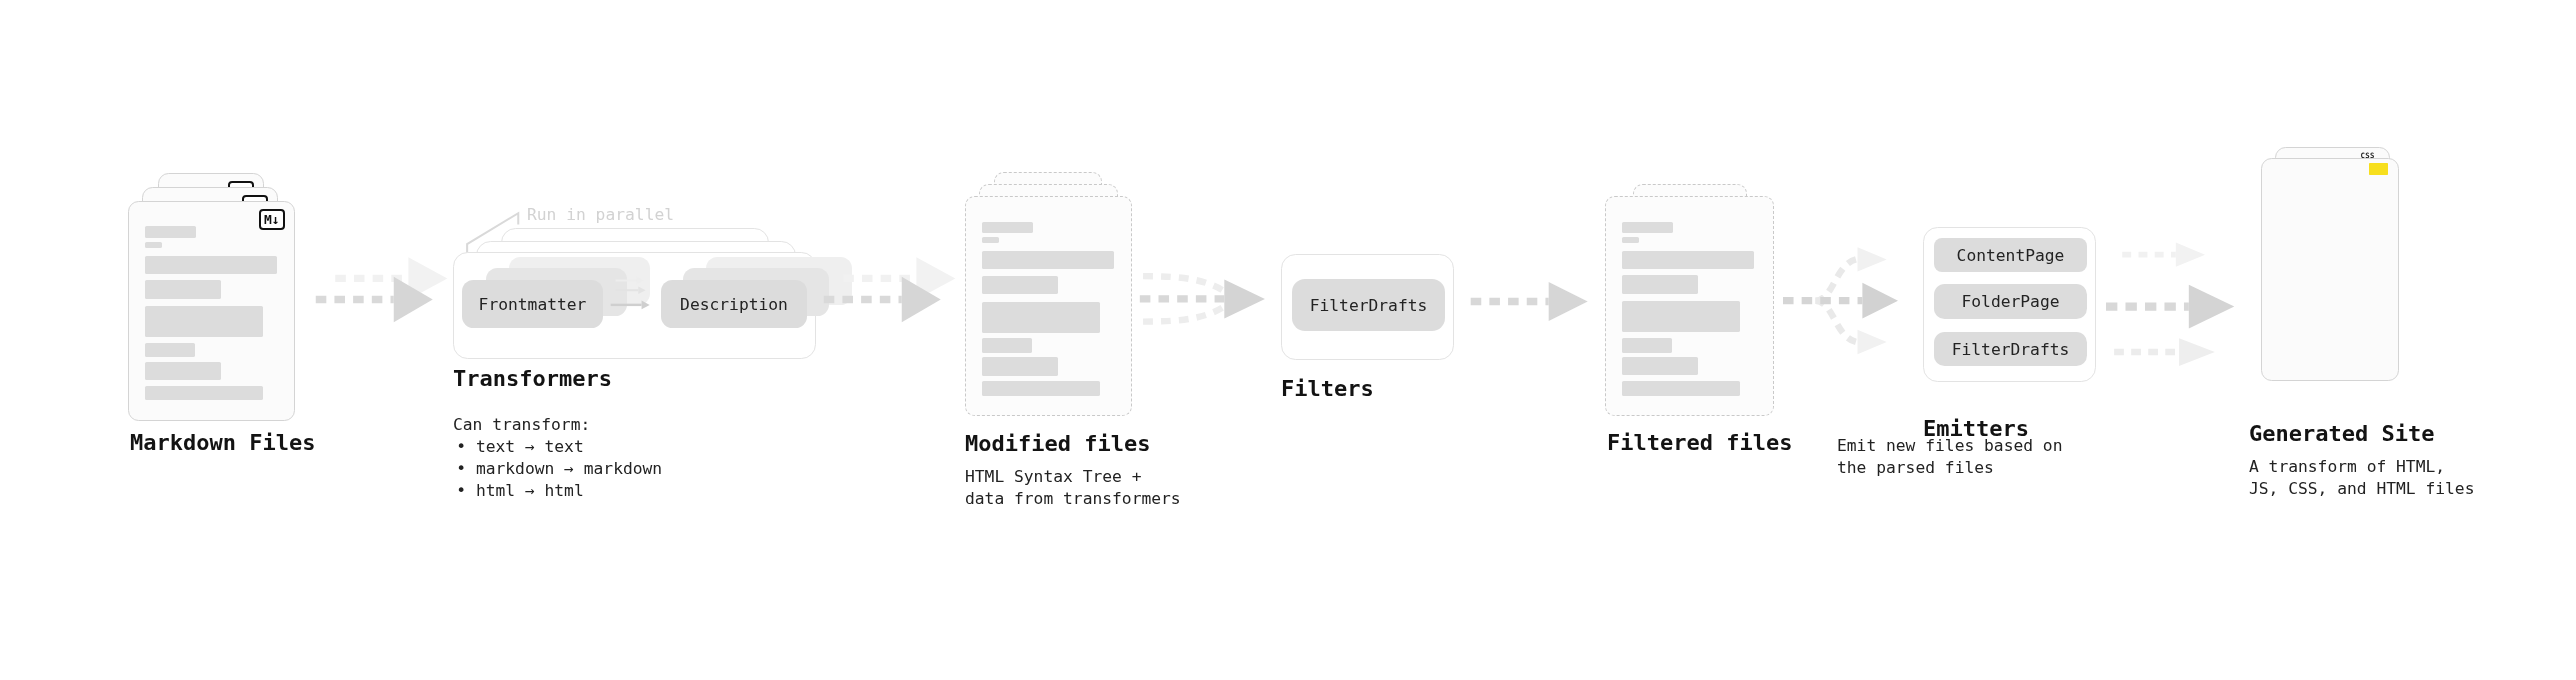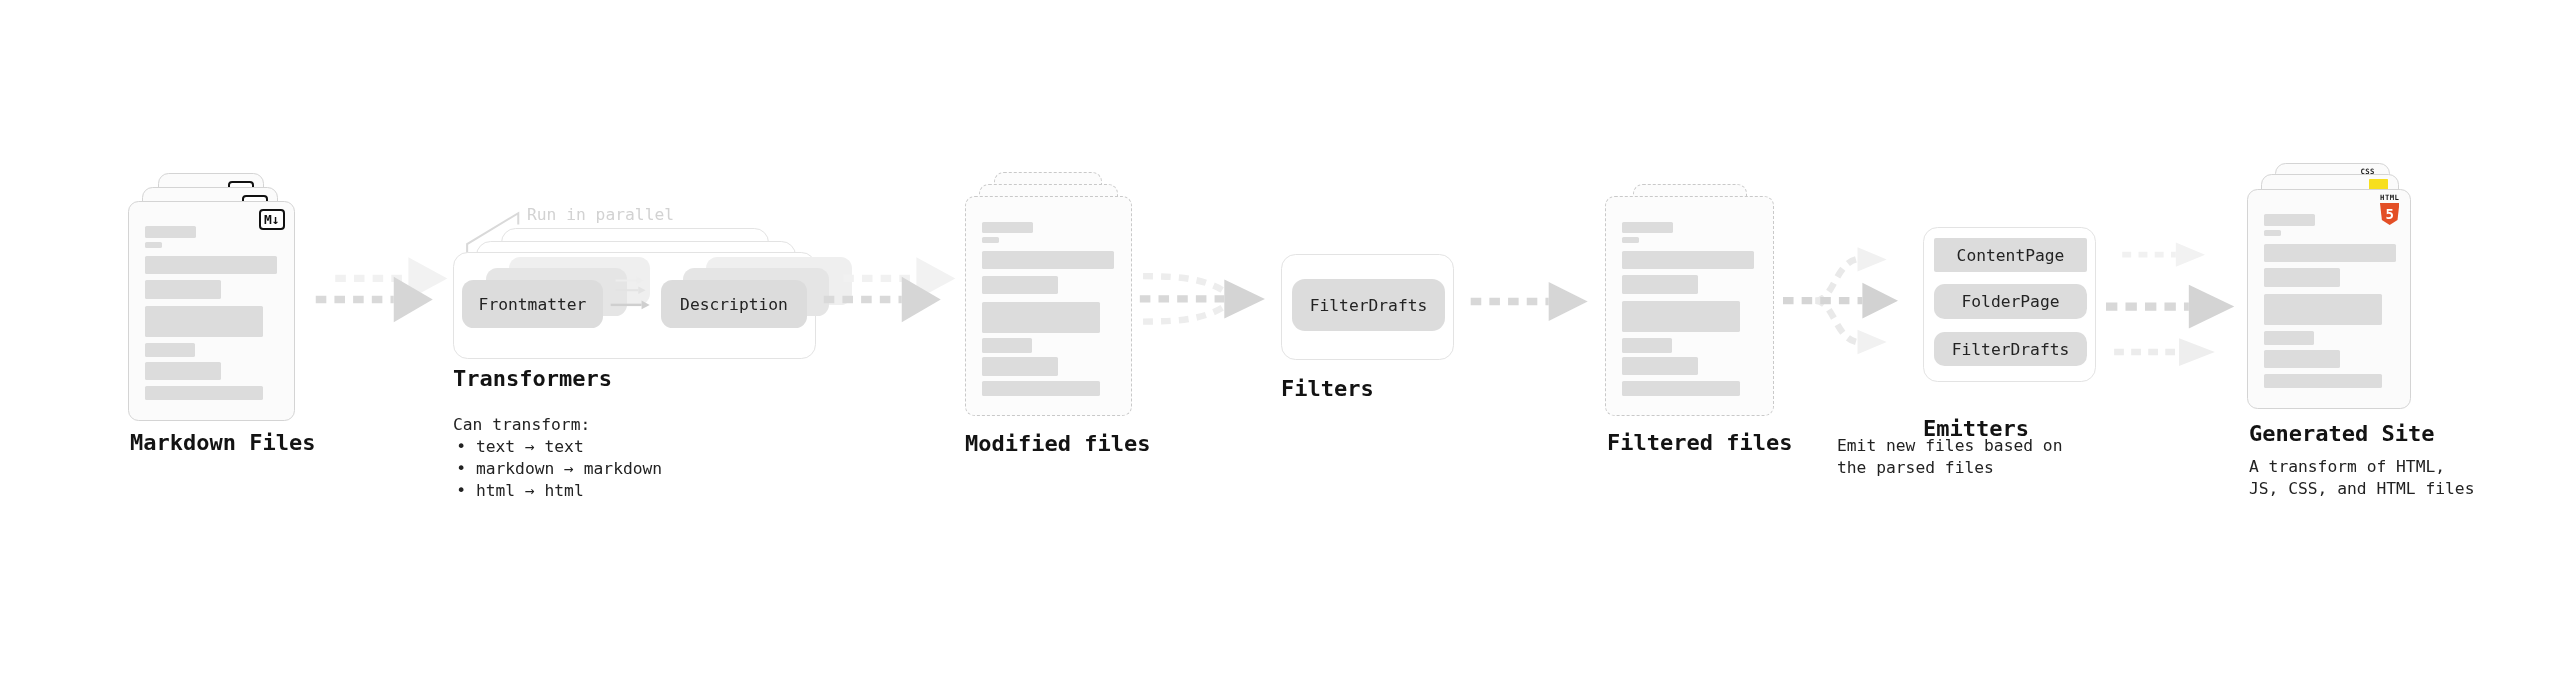--- a/index.html
+++ b/index.html
@@ -108,20 +108,24 @@
         <div class="bar" style="width: 17px; height: 5.7px; margin-top: 4.1px;"></div>
         <div class="bar" style="width: 132px; height: 18px; margin-top: 8.1px;"></div>
         <div class="bar" style="width: 76px; height: 18.7px; margin-top: 6.5px;"></div>
         <div class="bar" style="width: 118px; height: 31px; margin-top: 7.3px;"></div>
         <div class="bar" style="width: 50px; height: 14.6px; margin-top: 5.7px;"></div>
         <div class="bar" style="width: 76px; height: 18.7px; margin-top: 4.1px;"></div>
         <div class="bar" style="width: 118px; height: 14.6px; margin-top: 5.7px;"></div>
       </div>
   </div>
   <div class="hd" style="left:965px;top:431px">Modified files</div>
+  <div style="left:965px;top:466px">
+    <div class="sub">HTML Syntax Tree +</div>
+    <div class="sub">data from transformers</div>
+  </div>
 
   <svg class="arr" style="left:1138px;top:268px" width="132" height="65" viewBox="0 0 162 80">
     <path d="M 6 10 C 55 10 88 14 112 33" stroke="#ededed" stroke-width="8" stroke-dasharray="12 10" fill="none"></path>
     <path d="M 6 66 C 55 66 88 62 112 43" stroke="#ededed" stroke-width="8" stroke-dasharray="12 10" fill="none"></path>
     <line x1="2" y1="38" x2="106" y2="38" stroke="#d8d8d8" stroke-width="9" stroke-dasharray="13 10"></line>
     <polygon points="106,14 156,38 106,62" fill="#d4d4d4"></polygon>
   </svg>
 
   <div class="obox" style="left:1281px;top:254px;width:173px;height:106px"></div>
   <div class="btn" style="left:1292px;top:279px;width:153px;height:52px;border-radius:13px">FilterDrafts</div>
@@ -150,64 +154,48 @@
   <svg class="arr" style="left:1783px;top:244px" width="128" height="115" viewBox="0 0 158 142">
     <path d="M 40 70 C 62 70 64 26 90 19" stroke="#e9e9e9" stroke-width="8" stroke-dasharray="12 9" fill="none"></path>
     <path d="M 40 70 C 62 70 64 114 90 121" stroke="#e9e9e9" stroke-width="8" stroke-dasharray="12 9" fill="none"></path>
     <line x1="0" y1="70" x2="98" y2="70" stroke="#d5d5d5" stroke-width="9" stroke-dasharray="13 10"></line>
     <polygon points="98,48 142,70 98,92" fill="#d2d2d2"></polygon>
     <polygon points="92,4 128,19 92,34" fill="#f1f1f1"></polygon>
     <polygon points="92,106 128,121 92,136" fill="#f1f1f1"></polygon>
   </svg>
 
   <div class="obox" style="left:1923px;top:227px;width:173px;height:155px"></div>
-  <div class="btn" style="left:1934px;top:238px;width:153px;height:34px;border-radius:2px">ContentPage</div>
+  <div class="btn" style="left:1934px;top:238px;width:153px;height:34px;border-radius:8px">ContentPage</div>
   <div class="btn" style="left:1934px;top:284px;width:153px;height:35px;border-radius:10.6px">FolderPage</div>
   <div class="btn" style="left:1934px;top:332px;width:153px;height:34px;border-radius:10.6px">FilterDrafts</div>
   <div class="hd" style="left:1923px;top:416px">Emitters</div>
   <div style="left:1837px;top:435px">
     <div class="sub">Emit new files based on</div>
     <div class="sub">the parsed files</div>
   </div>
 
   <svg class="arr" style="left:2106px;top:240px" width="134" height="130" viewBox="0 0 165 160">
     <line x1="20" y1="18" x2="86" y2="18" stroke="#f1f1f1" stroke-width="7" stroke-dasharray="11 9"></line>
     <polygon points="86,3 122,18 86,33" fill="#f2f2f2"></polygon>
     <line x1="0" y1="82" x2="102" y2="82" stroke="#d8d8d8" stroke-width="10" stroke-dasharray="14 10"></line>
     <polygon points="102,55 158,82 102,109" fill="#d4d4d4"></polygon>
     <line x1="10" y1="138" x2="90" y2="138" stroke="#ececec" stroke-width="8" stroke-dasharray="12 9"></line>
     <polygon points="90,121 134,138 90,155" fill="#eeeeee"></polygon>
   </svg>
 
-  <div class="stack" style="left:2247px;top:163px;width:164px;height:254px">
+  <div class="stack" style="left:2247px;top:147px;width:164px;height:254px">
     <div class="card" style="left:28px;top:0;width:115px;height:223px">
       <div style="position:absolute;top:4.1px;right:9.8px;width:23px">
         <div class="tinytxt">CSS</div>
         <div style="height: 2.4px; margin-top: 0.8px; border-radius: 0.8px; background: rgb(41, 101, 241);"></div>
       </div>
     </div>
     <div class="card" style="left:14px;top:10.6px;width:138px;height:223px">
       <div style="position: absolute; top: 4.9px; right: 9.8px; width: 19.5px; height: 11.4px; border-radius: 0.8px; background: rgb(247, 223, 30);"></div>
     </div>
-    <div class="card" style="left:0;top:26px;width:164px;height:220px">
-      <div style="position:absolute;top:4.1px;right:8.1px;width:24.4px">
-        <div class="tinytxt">HTML</div>
-        <div class="shield" style="background: rgb(227, 79, 38);">
-          <span>5</span>
-        </div>
-      </div>
-    <div class="bar" style="width: 51px; height: 11.4px; margin-top: 24.4px;"></div>
-        <div class="bar" style="width: 17px; height: 5.7px; margin-top: 4.1px;"></div>
-        <div class="bar" style="width: 132px; height: 18px; margin-top: 8.1px;"></div>
-        <div class="bar" style="width: 76px; height: 18.7px; margin-top: 6.5px;"></div>
-        <div class="bar" style="width: 118px; height: 31px; margin-top: 7.3px;"></div>
-        <div class="bar" style="width: 50px; height: 14.6px; margin-top: 5.7px;"></div>
-        <div class="bar" style="width: 76px; height: 18.7px; margin-top: 4.1px;"></div>
-        <div class="bar" style="width: 118px; height: 14.6px; margin-top: 5.7px;"></div>
-      </div>
   </div>
   <div class="hd" style="left:2249px;top:421px">Generated Site</div>
   <div style="left:2249px;top:456px">
     <div class="sub">A transform of HTML,</div>
     <div class="sub">JS, CSS, and HTML files</div>
   </div>
 
 </div>
 
 

